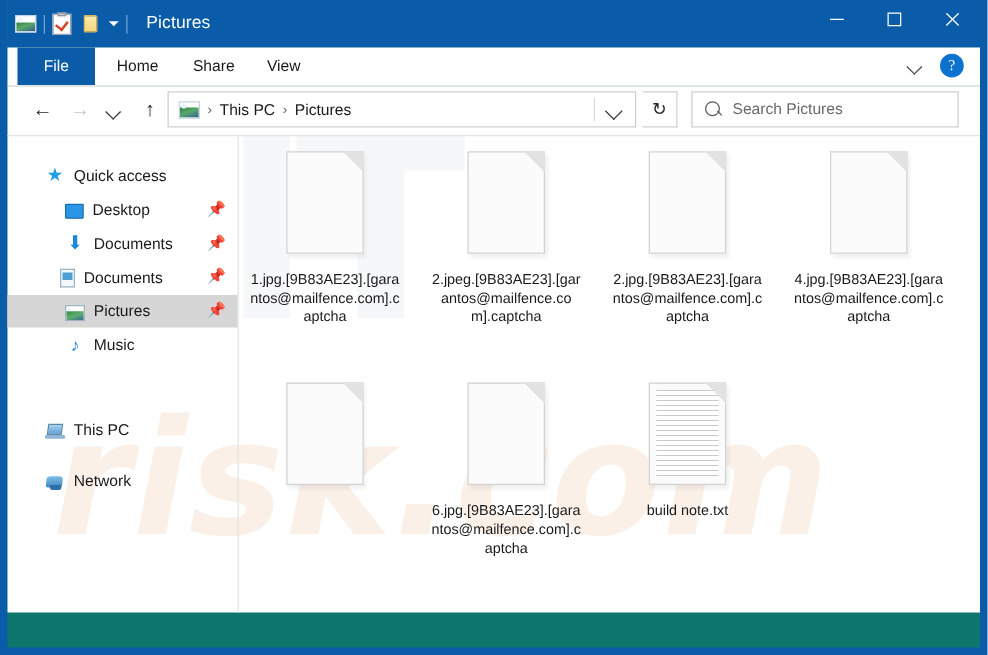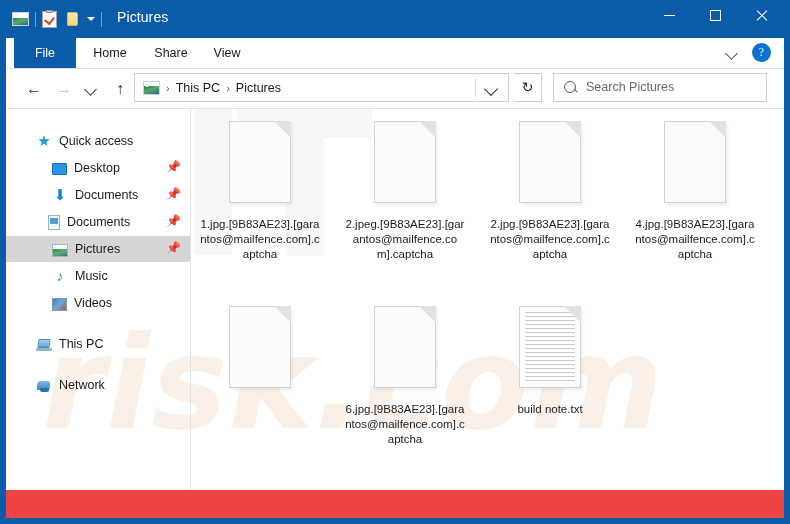--- a/index.html
+++ b/index.html
@@ -22,21 +22,21 @@
     height: 524px;
     background: #0b5ca8;
     box-sizing: border-box;
     overflow: hidden;
   }
   .win-inner {
     position: absolute;
     left: 6px; top: 0px;
     width: 778px;
     height: 518px;
-    background: #ef4444;
+    background: #0f766e;
   }
 
   
   .titlebar {
     position: absolute;
     left: 0; top: 0;
     width: 778px;
     height: 38px;
     background: #0b5ca8;
   }
@@ -732,24 +732,20 @@
           </div>
           <div class="side-item sel" style="position: absolute; left: 0px; right: 0px; top: 127px; padding-left: 46px;">
             <span class="side-icon ic-pictures"></span>
             <span class="side-label">Pictures</span>
             <span class="pin">📌</span>
           </div>
           <div class="side-item" style="position: absolute; left: 0px; right: 0px; top: 154px; padding-left: 46px;">
             <span class="side-icon ic-music">♪</span>
             <span class="side-label">Music</span>
           </div>
-          <div class="side-item" style="position: absolute; left: 0px; right: 0px; top: 181px; padding-left: 46px;">
-            <span class="side-icon ic-video"></span>
-            <span class="side-label">Videos</span>
-          </div>
           <div class="side-item" style="position: absolute; left: 0px; right: 0px; top: 222px; padding-left: 30px;">
             <span class="side-icon ic-pc"></span>
             <span class="side-label">This PC</span>
           </div>
           <div class="side-item" style="position: absolute; left: 0px; right: 0px; top: 263px; padding-left: 30px;">
             <span class="side-icon ic-net"></span>
             <span class="side-label">Network</span>
           </div>
         </div>
 

